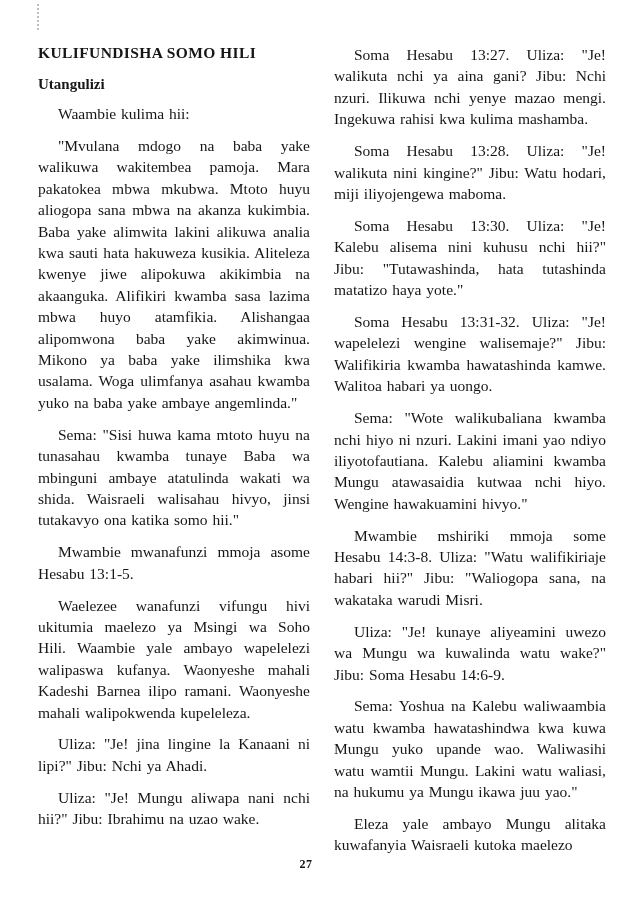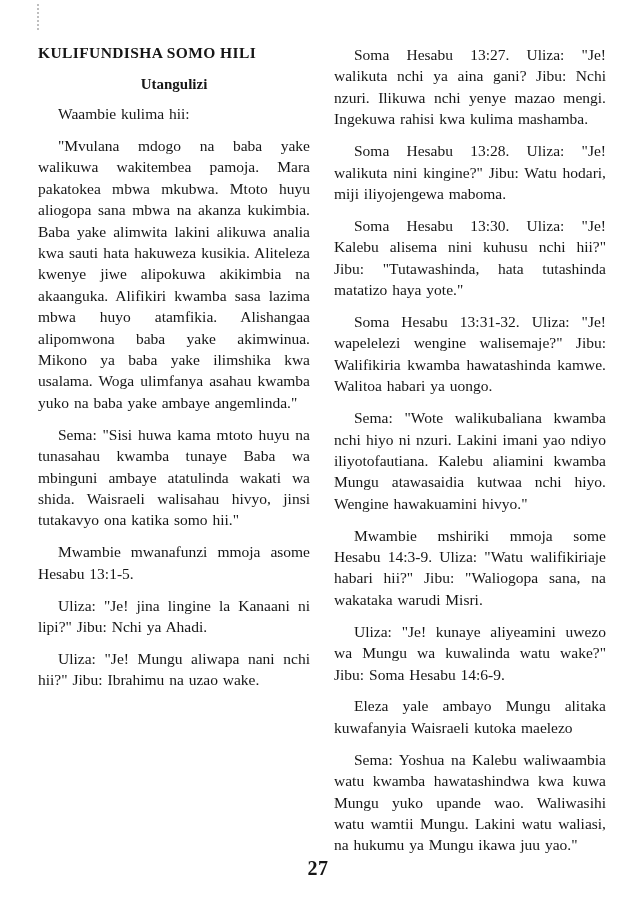--- a/index.html
+++ b/index.html
@@ -32,21 +32,20 @@
     font-size: 15.5px;
     font-weight: bold;
     letter-spacing: 0.4px;
     margin: 0 0 14px 0;
     font-family: "Liberation Serif", serif;
   }
   .subheading {
     font-size: 15px;
     font-weight: bold;
     margin: 12px 0 10px 0;
-    text-align: center;
   }
   .para {
     font-size: 15.5px;
     line-height: 21.4px;
     text-align: justify;
     text-indent: 20px;
     margin: 0 0 10.5px 0;
     word-spacing: 1px;
   }
   .scan-artifact {
@@ -57,57 +56,57 @@
     height: 26px;
     border-left: 2px dotted #8a8a8a;
     opacity: 0.55;
   }
   .page-number {
     position: absolute;
     left: 0;
     top: 857px;
     width: 612px;
     text-align: center;
-    font-size: 20px;
+    font-size: 12px;
     font-weight: bold;
     letter-spacing: 0.5px;
-    margin-left: 12px;
   }
 </style>
 </head>
 <body>
 
 <div class="page">
 
   <div class="scan-artifact"></div>
 
   <div class="columns">
 
     <div class="column">
       <h1 class="doc-title">KULIFUNDISHA SOMO HILI</h1>
 
       <h2 class="subheading">Utangulizi</h2>
       <p class="para">Waambie kulima hii:</p>
       <p class="para">"Mvulana mdogo na baba yake walikuwa wakitembea pamoja. Mara pakatokea mbwa mkubwa. Mtoto huyu aliogopa sana mbwa na akanza kukimbia. Baba yake alimwita lakini alikuwa analia kwa sauti hata hakuweza kusikia. Aliteleza kwenye jiwe alipokuwa akikimbia na akaanguka. Alifikiri kwamba sasa lazima mbwa huyo atamfikia. Alishangaa alipomwona baba yake akimwinua. Mikono ya baba yake ilimshika kwa usalama. Woga ulimfanya asahau kwamba yuko na baba yake ambaye angemlinda."</p>
       <p class="para">Sema: "Sisi huwa kama mtoto huyu na tunasahau kwamba tunaye Baba wa mbinguni ambaye atatulinda wakati wa shida. Waisraeli walisahau hivyo, jinsi tutakavyo ona katika somo hii."</p>
 
       <p class="para">Mwambie mwanafunzi mmoja asome Hesabu 13:1-5.</p>
+      <p class="para">Waelezee wanafunzi vifungu hivi ukitumia maelezo ya Msingi wa Soho Hili. Waambie yale ambayo wapelelezi walipaswa kufanya. Waonyeshe mahali Kadeshi Barnea ilipo ramani. Waonyeshe mahali walipokwenda kupeleleza.</p>
       <p class="para">Uliza: "Je! jina lingine la Kanaani ni lipi?" Jibu: Nchi ya Ahadi.</p>
       <p class="para">Uliza: "Je! Mungu aliwapa nani nchi hii?" Jibu: Ibrahimu na uzao wake.</p>
     </div>
 
     <div class="column">
       <p class="para">Soma Hesabu 13:27. Uliza: "Je! walikuta nchi ya aina gani? Jibu: Nchi nzuri. Ilikuwa nchi yenye mazao mengi. Ingekuwa rahisi kwa kulima mashamba.</p>
       <p class="para">Soma Hesabu 13:28. Uliza: "Je! walikuta nini kingine?" Jibu: Watu hodari, miji iliyojengewa maboma.</p>
       <p class="para">Soma Hesabu 13:30. Uliza: "Je! Kalebu alisema nini kuhusu nchi hii?" Jibu: "Tutawashinda, hata tutashinda matatizo haya yote."</p>
       <p class="para">Soma Hesabu 13:31-32. Uliza: "Je! wapelelezi wengine walisemaje?" Jibu: Walifikiria kwamba hawatashinda kamwe. Walitoa habari ya uongo.</p>
       <p class="para">Sema: "Wote walikubaliana kwamba nchi hiyo ni nzuri. Lakini imani yao ndiyo iliyotofautiana. Kalebu aliamini kwamba Mungu atawasaidia kutwaa nchi hiyo. Wengine hawakuamini hivyo."</p>
-      <p class="para">Mwambie mshiriki mmoja some Hesabu 14:3-9. Uliza: "Watu walifikiriaje habari hii?" Jibu: "Waliogopa sana, na wakataka warudi Misri.</p>
+      <p class="para">Mwambie mshiriki mmoja some Hesabu 14:3-8. Uliza: "Watu walifikiriaje habari hii?" Jibu: "Waliogopa sana, na wakataka warudi Misri.</p>
       <p class="para">Uliza: "Je! kunaye aliyeamini uwezo wa Mungu wa kuwalinda watu wake?" Jibu: Soma Hesabu 14:6-9.</p>
+      <p class="para">Sema: Yoshua na Kalebu waliwaambia watu kwamba hawatashindwa kwa kuwa Mungu yuko upande wao. Waliwasihi watu wamtii Mungu. Lakini watu waliasi, na hukumu ya Mungu ikawa juu yao."</p>
       <p class="para">Eleza yale ambayo Mungu alitaka kuwafanyia Waisraeli kutoka maelezo</p>
-      <p class="para">Sema: Yoshua na Kalebu waliwaambia watu kwamba hawatashindwa kwa kuwa Mungu yuko upande wao. Waliwasihi watu wamtii Mungu. Lakini watu waliasi, na hukumu ya Mungu ikawa juu yao."</p>
     </div>
 
   </div>
 
   <div class="page-number">27</div>
 
 </div>
 
 </body></html>

